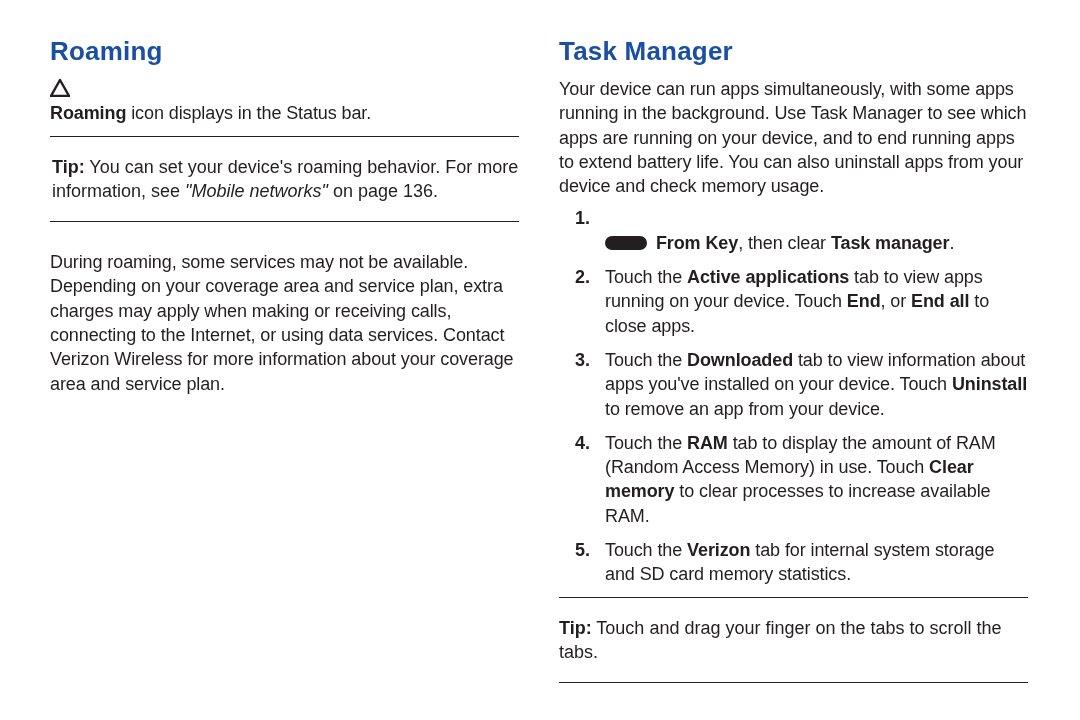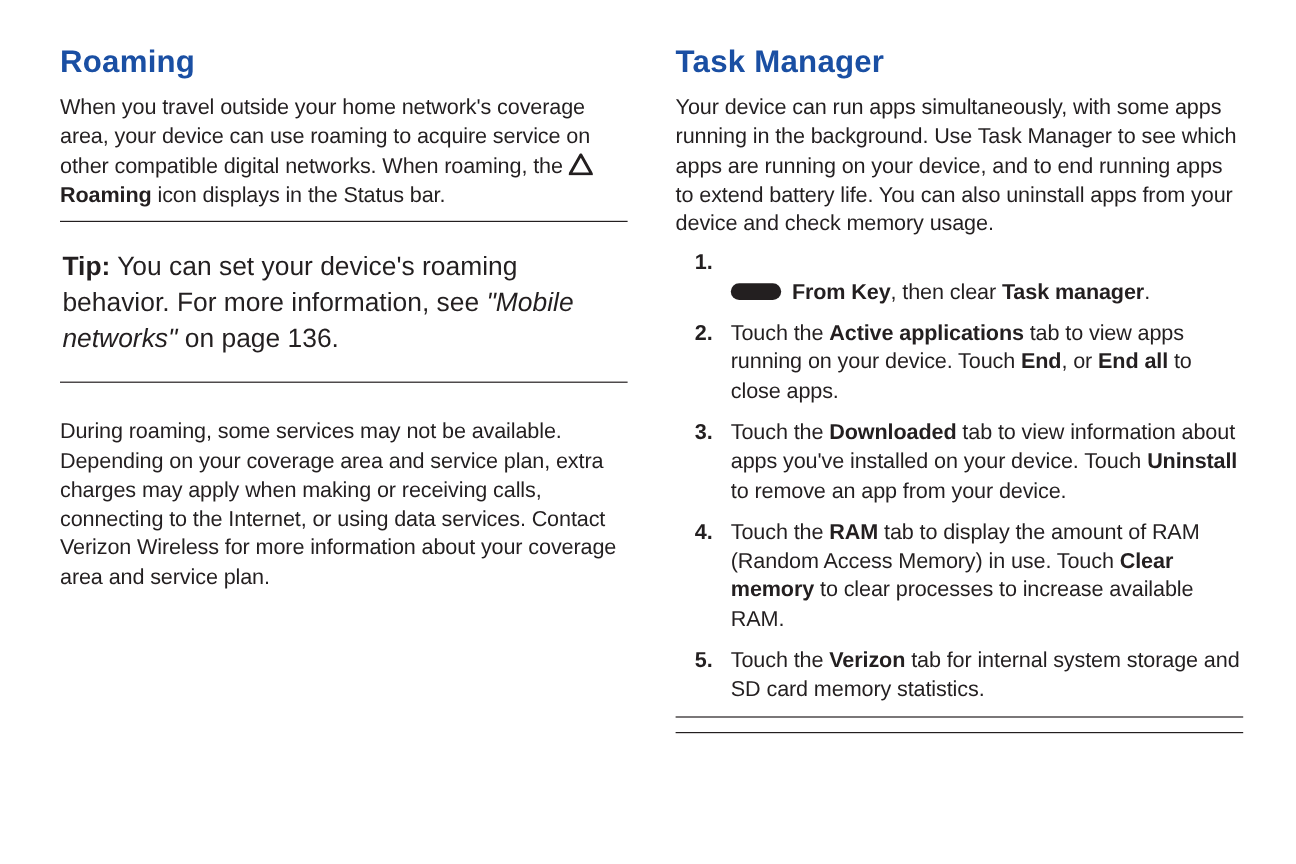--- a/index.html
+++ b/index.html
@@ -11,21 +11,20 @@
     font-family: "Helvetica Neue", Helvetica, Arial, sans-serif;
     font-stretch: condensed;
     color: #231f20;
   }
   .page {
     box-sizing: border-box;
     width: 1080px;
     height: 720px;
     padding: 36px 44px 32px 50px;
     display: flex;
-    flex-direction: column;
   }
   .cols {
     flex: 1 1 auto;
     display: flex;
     gap: 40px;
   }
   .col {
     flex: 1 1 0;
     min-width: 0;
   }
@@ -61,21 +60,21 @@
     position: relative;
     margin-bottom: 10px;
   }
   ol.steps > li::before {
     content: counter(step) ".";
     position: absolute;
     left: -30px;
     font-weight: 700;
   }
   .tip-block {
-    font-size: 22px;
+    font-size: 18px;
     line-height: 1.35;
   }
   .tip-label { font-weight: 700; }
   svg.roam-icon {
     display: inline-block;
     vertical-align: -2px;
   }
   .home-key {
     display: inline-block;
     width: 42px;
@@ -96,21 +95,20 @@
 </head>
 <body>
 
 <div class="page">
   <div class="cols">
 
     <div class="col">
       <h2 class="section">Roaming</h2>
 
       <p class="body">
-        <span>When you travel outside your home network's coverage area, your device can use roaming to acquire service on other compatible digital networks. When roaming, the </span>
         <svg class="roam-icon" width="20" height="18" viewBox="0 0 20 18">
             <path d="M10 1 L19 17 L1 17 Z" fill="none" stroke="#231f20" stroke-width="2.4" stroke-linejoin="miter"></path>
           </svg>
         <br>
         <span class="bold">Roaming</span><span> icon displays in the Status bar.</span>
       </p>
 
       <hr class="hr">
 
       <p class="tip-block" style="padding-left:2px;">
@@ -141,20 +139,23 @@
         </li>
         <li>
           <span>Touch the </span><span class="bold">RAM</span><span> tab to display the amount of RAM (Random Access Memory) in use. Touch </span><span class="bold">Clear memory</span><span> to clear processes to increase available RAM.</span>
         </li>
         <li>
           <span>Touch the </span><span class="bold">Verizon</span><span> tab for internal system storage and SD card memory statistics.</span>
         </li>
       </ol>
 
       <hr class="hr">
+      <p class="tip-block">
+        <span class="tip-label">Tip:</span><span> Touch and drag your finger on the tabs to scroll the tabs.</span>
+      </p>
       <hr class="hr">
     </div>
 
   </div>
 
   <div class="footer">
     
     
   </div>
 </div>

